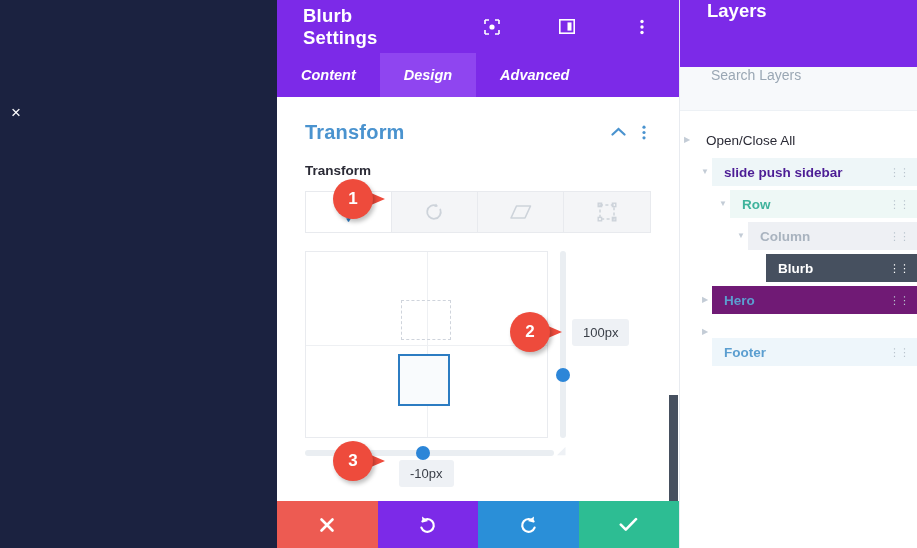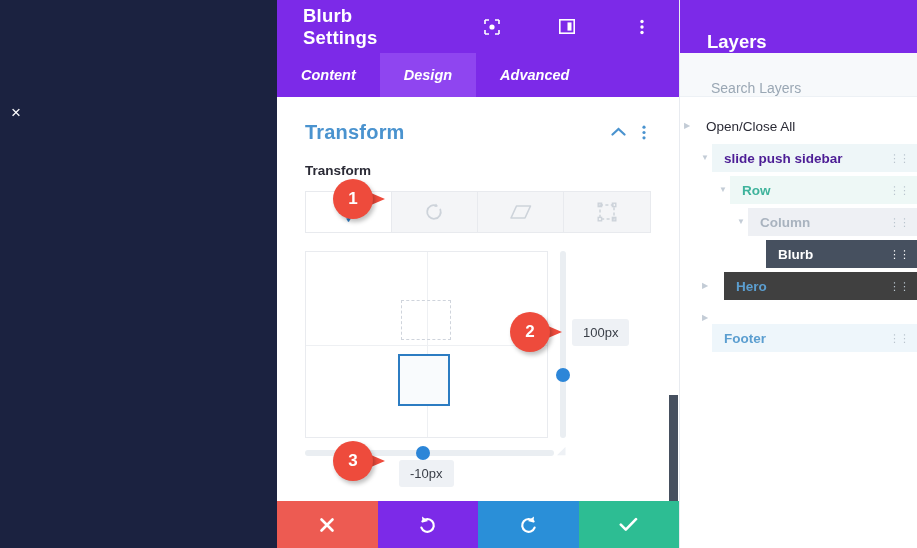--- a/index.html
+++ b/index.html
@@ -190,26 +190,26 @@
   .action-btn svg { display: block; }
 
   
   #layers {
     position: absolute; left: 679px; top: 0;
     width: 238px; height: 548px; background: #ffffff;
     display: flex; flex-direction: column;
     border-left: 1px solid #e8ebf0;
   }
   #layers-header {
-    height: 53px; background: #7c2ae8; display: flex; align-items: flex-end;
+    height: 67px; background: #7c2ae8; display: flex; align-items: flex-start;
     padding-left: 27px; flex: 0 0 auto;
   }
   #layers-title { color: #ffffff; font-size: 18.5px; font-weight: bold; }
   #layers-search {
-    height: 44px; background: #f7f9fb; display: flex; align-items: flex-end;
+    height: 44px; background: #f7f9fb; display: flex; align-items: flex-start;
     padding-left: 31px; border-bottom: 1px solid #edf1f5;
     flex: 0 0 auto;
   }
   #layers-search-input {
     border: none; outline: none; background: transparent;
     font-family: "Liberation Sans", sans-serif;
     font-size: 14px; color: #9aa7b4; width: 100%;
   }
   #layers-search-input::placeholder { color: #9aa7b4; }
   #layers-list { flex: 1 1 auto; padding-top: 15px; background: #ffffff; }
@@ -236,21 +236,21 @@
 
   .pill-sidebar { background: #eef6f8; }
   .pill-sidebar .layer-label { color: #4c1d95; font-weight: bold; }
   .pill-row { background: #eef8f6; }
   .pill-row .layer-label { color: #3fb39c; font-weight: bold; }
   .pill-column { background: #eef0f4; }
   .pill-column .layer-label { color: #a9b3bf; font-weight: bold; }
   .pill-blurb { background: #46505f; }
   .pill-blurb .layer-label { color: #ffffff; font-weight: bold; }
   .pill-blurb .handle { color: #ffffff; }
-  .pill-hero { background: #404040; margin-left: 12px; }
+  .pill-hero { background: #701a75; }
   .pill-hero .layer-label { color: #5b9ed0; font-weight: bold; }
   .pill-footer { background: #eef6fb; margin-top: 40px; }
   .pill-footer .layer-label { color: #5b9ed0; font-weight: bold; }
 
   .ind-0 { padding-left: 0px; }
   .ind-1 { padding-left: 18px; }
   .ind-2 { padding-left: 36px; }
   .ind-3 { padding-left: 54px; }
   .ind-4 { padding-left: 72px; }
 

